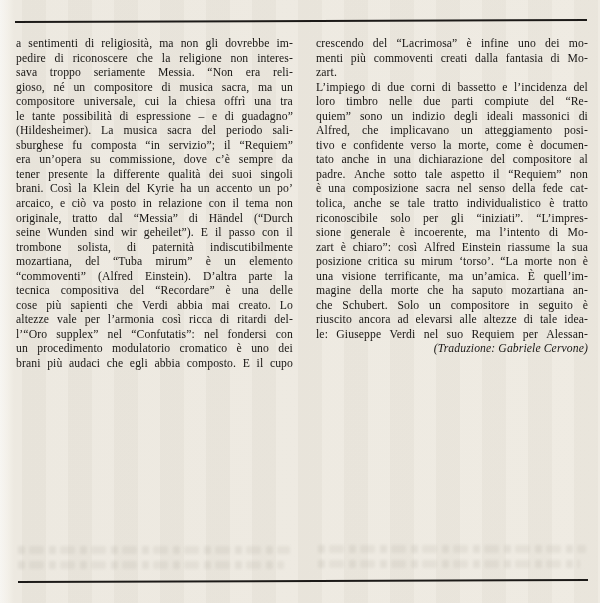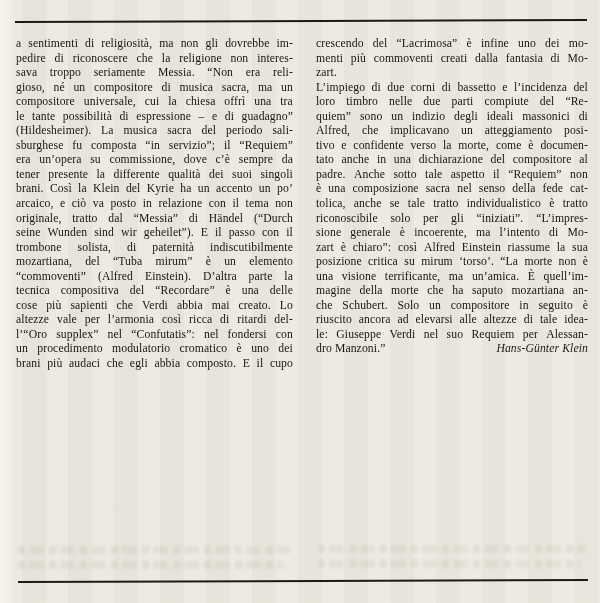--- a/index.html
+++ b/index.html
@@ -503,24 +503,21 @@
       <div class="line just">
         <span>le:</span>
         <span>Giuseppe</span>
         <span>Verdi</span>
         <span>nel</span>
         <span>suo</span>
         <span>Requiem</span>
         <span>per</span>
         <span>Alessan-</span>
       </div>
-      <div class="line just">
-        <span>dro Manzoni.”</span>
-        <span class="credit">Hans-Günter Klein</span>
-      </div>
+      <div class="line rightal credit">(Traduzione: Gabriele Cervone)</div>
     </div>
 </div>
 
 <div class="ghost" style="top:546px; left:18px;  width:272px;"></div>
 <div class="ghost" style="top:561px; left:18px;  width:266px;"></div>
 <div class="ghost" style="top:545px; left:318px; width:268px;"></div>
 <div class="ghost" style="top:560px; left:318px; width:262px;"></div>
 
 <div class="rule rule-bottom"></div>
 

